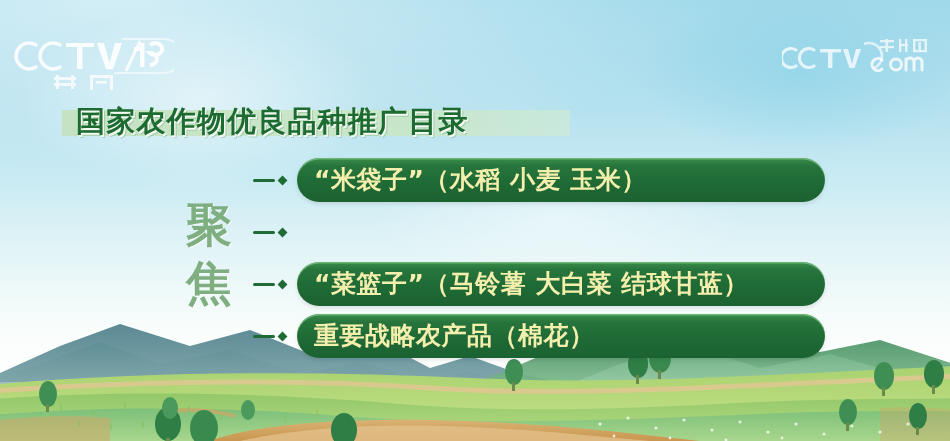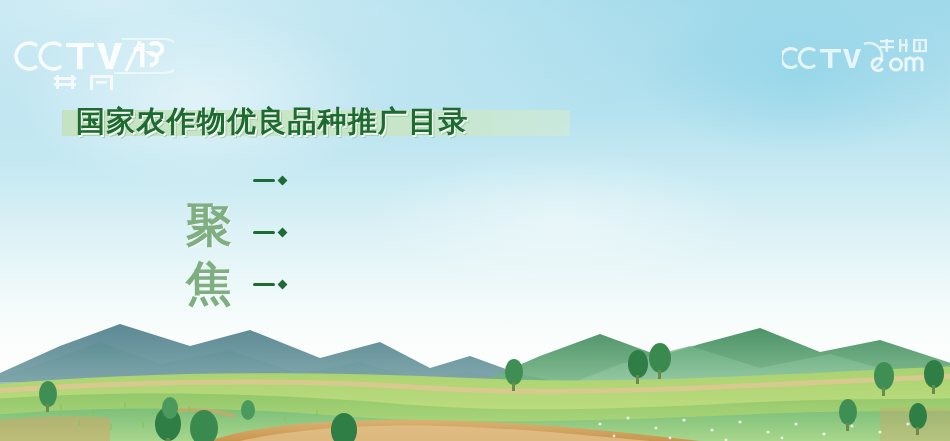--- a/index.html
+++ b/index.html
@@ -308,32 +308,47 @@
     <span>焦</span>
   </div>
 
   <div class="list">
 
     <div class="row">
       <span class="bullet">
         <i class="dash"></i>
           <i class="dia"></i>
       </span>
+      <span class="pill">
+        <span class="pill-text">“米袋子”（水稻  小麦  玉米）</span>
+      </span>
     </div>
 
     <div class="row">
       <span class="bullet">
         <i class="dash"></i>
           <i class="dia"></i>
       </span>
     </div>
 
-
     <div class="row">
       <span class="bullet">
         <i class="dash"></i>
           <i class="dia"></i>
       </span>
+      <span class="pill">
+        <span class="pill-text">“菜篮子”（马铃薯  大白菜  结球甘蓝）</span>
+      </span>
     </div>
 
+    <div class="row">
+      <span class="bullet">
+        <i class="dash"></i>
+          <i class="dia"></i>
+      </span>
+      <span class="pill">
+        <span class="pill-text">重要战略农产品（棉花）</span>
+      </span>
+    </div>
+
   </div>
 
 </div>
 
 </body></html>

